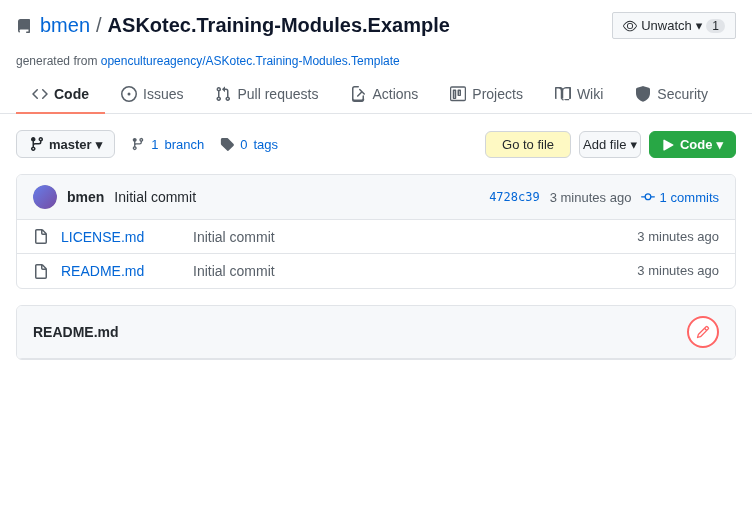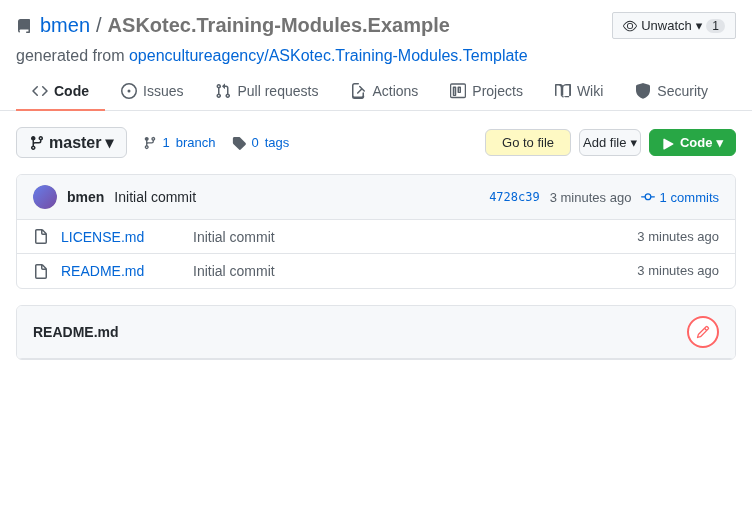--- a/index.html
+++ b/index.html
@@ -28,21 +28,21 @@
     .repo-title .owner {
       color: #0366d6;
       font-weight: 400;
     }
     .repo-title .separator {
       color: #586069;
       font-weight: 300;
       padding: 0 2px;
     }
     .repo-title .repo-name {
-      color: #737373;
+      color: #0f172a;
       font-weight: 600;
     }
     .repo-icon {
       color: #586069;
       margin-right: 4px;
     }
     .unwatch-btn {
       display: flex;
       align-items: center;
       gap: 4px;
@@ -56,22 +56,23 @@
     }
     .unwatch-btn .count {
       background: #e1e4e8;
       border-radius: 10px;
       padding: 0 6px;
       font-size: 12px;
     }
 
     .generated-from {
       padding: 0 16px 8px;
-      font-size: 16px;
-      color: #586069;
+      font-size: 12px;
+      color: #586069;
+      margin-top: 7px;
     }
     .generated-from a {
       color: #0366d6;
       text-decoration: none;
     }
 
     
     .nav-tabs {
       display: flex;
       border-bottom: 1px solid #e1e4e8;
@@ -109,21 +110,21 @@
       gap: 8px;
     }
     .branch-selector {
       display: flex;
       align-items: center;
       gap: 4px;
       border: 1px solid #d1d5da;
       border-radius: 6px;
       background: #f6f8fa;
       padding: 5px 12px;
-      font-size: 16px;
+      font-size: 13px;
       cursor: pointer;
       color: #24292e;
       font-weight: 600;
     }
     .branch-info {
       display: flex;
       align-items: center;
       gap: 6px;
       font-size: 13px;
       color: #0366d6;

